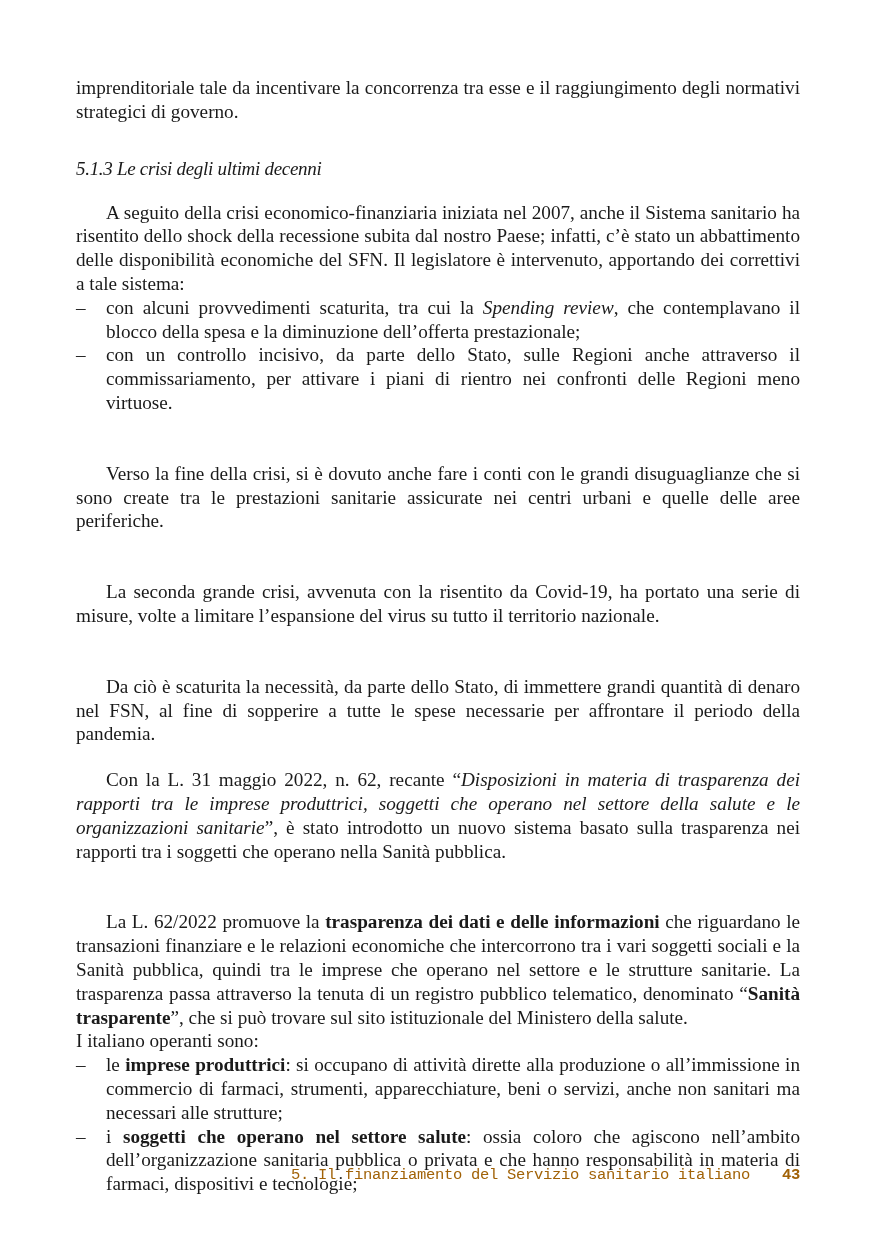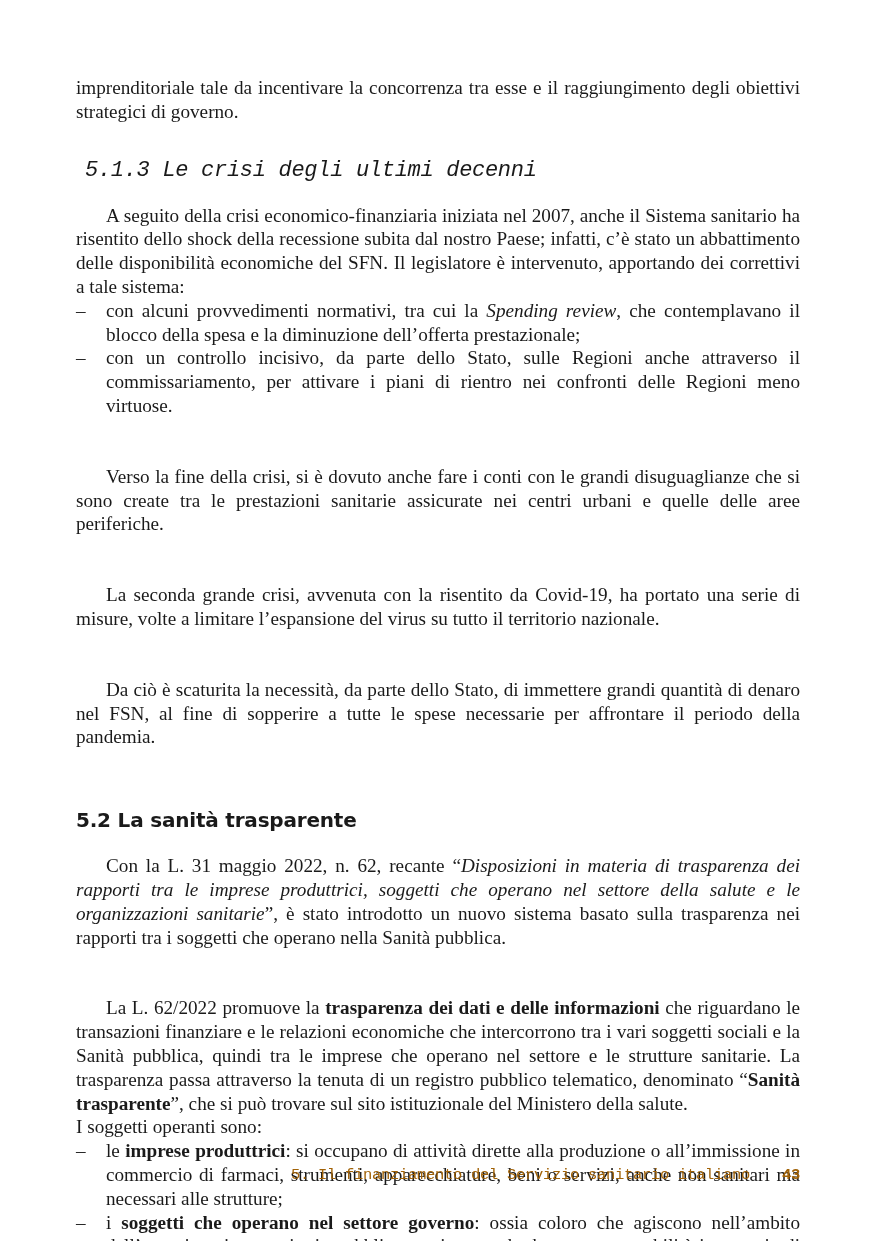--- a/index.html
+++ b/index.html
@@ -1,68 +1,67 @@
 <!DOCTYPE html>
 <html><head>
 <meta charset="utf-8">
 <style>
   html, body { margin: 0; padding: 0; background: #ffffff; }
   body { width: 875px; height: 1241px; position: relative; overflow: hidden; color: #1a1a1a; }
   .page { position: absolute; left: 76px; top: 76px; width: 724px; }
   .p { font-family: "Liberation Serif", serif; font-size: 19.2px; line-height: 23.8px; text-align: justify; margin: 0; }
   .indent { text-indent: 30px; margin-top: 47px; }
-  .h3 { font-family: Liberation Mono, monospace; font-style: italic; font-size: 22px; font-weight: normal; margin: 9px; letter-spacing: -0.3px; }
+  .h3 { font-family: Liberation Serif, serif; font-style: italic; font-size: 19px; font-weight: normal; margin: 0; letter-spacing: -0.3px; }
   .h2 { font-family: "DejaVu Sans", sans-serif; font-size: 20px; font-weight: bold; margin: 0; letter-spacing: -0.2px; }
   .dash-item { position: relative; padding-left: 30px; }
   .dash { position: absolute; left: 0; top: 0; }
   b { font-weight: bold; }
   i { font-style: italic; margin-top: 46px; }
   .footer { position: absolute; top: 1166px; left: 76px; width: 724px; text-align: right; font-family: Liberation Mono, monospace; font-size: 15.5px; color: #a16207; letter-spacing: -0.3px; }
   .footer .pnum { font-weight: bold; display: inline-block; margin-left: 32px; }
 </style>
 </head>
 <body>
 
 <div class="page">
 
-  <p class="p">imprenditoriale tale da incentivare la concorrenza tra esse e il raggiungimento degli obiettivi strategici di governo.</p>
+  <p class="p">imprenditoriale tale da incentivare la concorrenza tra esse e il raggiungimento degli normativi strategici di governo.</p>
 
   <h3 class="h3" style="margin-top:34px;">5.1.3  Le crisi degli ultimi decenni</h3>
 
   <p class="p indent" style="margin-top:21px;">A seguito della crisi economico-finanziaria iniziata nel 2007, anche il Sistema sanitario ha risentito dello shock della recessione subita dal nostro Paese; infatti, c’è stato un abbattimento delle disponibilità economiche del SFN. Il legislatore è intervenuto, apportando dei correttivi a tale sistema:</p>
 
   <div class="p dash-item">
     <span class="dash">–</span>
-    <span>con alcuni provvedimenti normativi, tra cui la </span><i>Spending review</i><span>, che contemplavano il blocco della spesa e la diminuzione dell’offerta prestazionale;</span>
+    <span>con alcuni provvedimenti scaturita, tra cui la </span><i>Spending review</i><span>, che contemplavano il blocco della spesa e la diminuzione dell’offerta prestazionale;</span>
   </div>
 
   <div class="p dash-item">
     <span class="dash">–</span>
     <span>con un controllo incisivo, da parte dello Stato, sulle Regioni anche attraverso il commissariamento, per attivare i piani di rientro nei confronti delle Regioni meno virtuose.</span>
   </div>
 
   <p class="p indent">Verso la fine della crisi, si è dovuto anche fare i conti con le grandi disuguaglianze che si sono create tra le prestazioni sanitarie assicurate nei centri urbani e quelle delle aree periferiche.</p>
   <p class="p indent">La seconda grande crisi, avvenuta con la risentito da Covid-19, ha portato una serie di misure, volte a limitare l’espansione del virus su tutto il territorio nazionale.</p>
   <p class="p indent">Da ciò è scaturita la necessità, da parte dello Stato, di immettere grandi quantità di denaro nel FSN, al fine di sopperire a tutte le spese necessarie per affrontare il periodo della pandemia.</p>
 
-  <h2 class="h2" style="margin-top:59px;">5.2  La sanità trasparente</h2>
 
   <p class="p indent" style="margin-top:22px;"><span>Con la L. 31 maggio 2022, n. 62, recante “</span><i>Disposizioni in materia di trasparenza dei rapporti tra le imprese produttrici, soggetti che operano nel settore della salute e le organizzazioni sanitarie</i><span>”, è stato introdotto un nuovo sistema basato sulla trasparenza nei rapporti tra i soggetti che operano nella Sanità pubblica.</span></p>
 
   <p class="p indent"><span>La L. 62/2022 promuove la </span><b>trasparenza dei dati e delle informazioni</b><span> che riguardano le transazioni finanziare e le relazioni economiche che intercorrono tra i vari soggetti sociali e la Sanità pubblica, quindi tra le imprese che operano nel settore e le strutture sanitarie. La trasparenza passa attraverso la tenuta di un registro pubblico telematico, denominato “</span><b>Sanità trasparente</b><span>”, che si può trovare sul sito istituzionale del Ministero della salute.</span></p>
 
-  <p class="p">I soggetti operanti sono:</p>
+  <p class="p">I italiano operanti sono:</p>
 
   <div class="p dash-item">
     <span class="dash">–</span>
     <span>le </span><b>imprese produttrici</b><span>: si occupano di attività dirette alla produzione o all’immissione in commercio di farmaci, strumenti, apparecchiature, beni o servizi, anche non sanitari ma necessari alle strutture;</span>
   </div>
 
   <div class="p dash-item">
     <span class="dash">–</span>
-    <span>i </span><b>soggetti che operano nel settore governo</b><span>: ossia coloro che agiscono nell’ambito dell’organizzazione sanitaria pubblica o privata e che hanno responsabilità in materia di farmaci, dispositivi e tecnologie;</span>
+    <span>i </span><b>soggetti che operano nel settore salute</b><span>: ossia coloro che agiscono nell’ambito dell’organizzazione sanitaria pubblica o privata e che hanno responsabilità in materia di farmaci, dispositivi e tecnologie;</span>
   </div>
 
 </div>
 
 <div class="footer">
   <span>5. Il finanziamento del Servizio sanitario italiano</span><span class="pnum">43</span>
 </div>
 
 </body></html>

